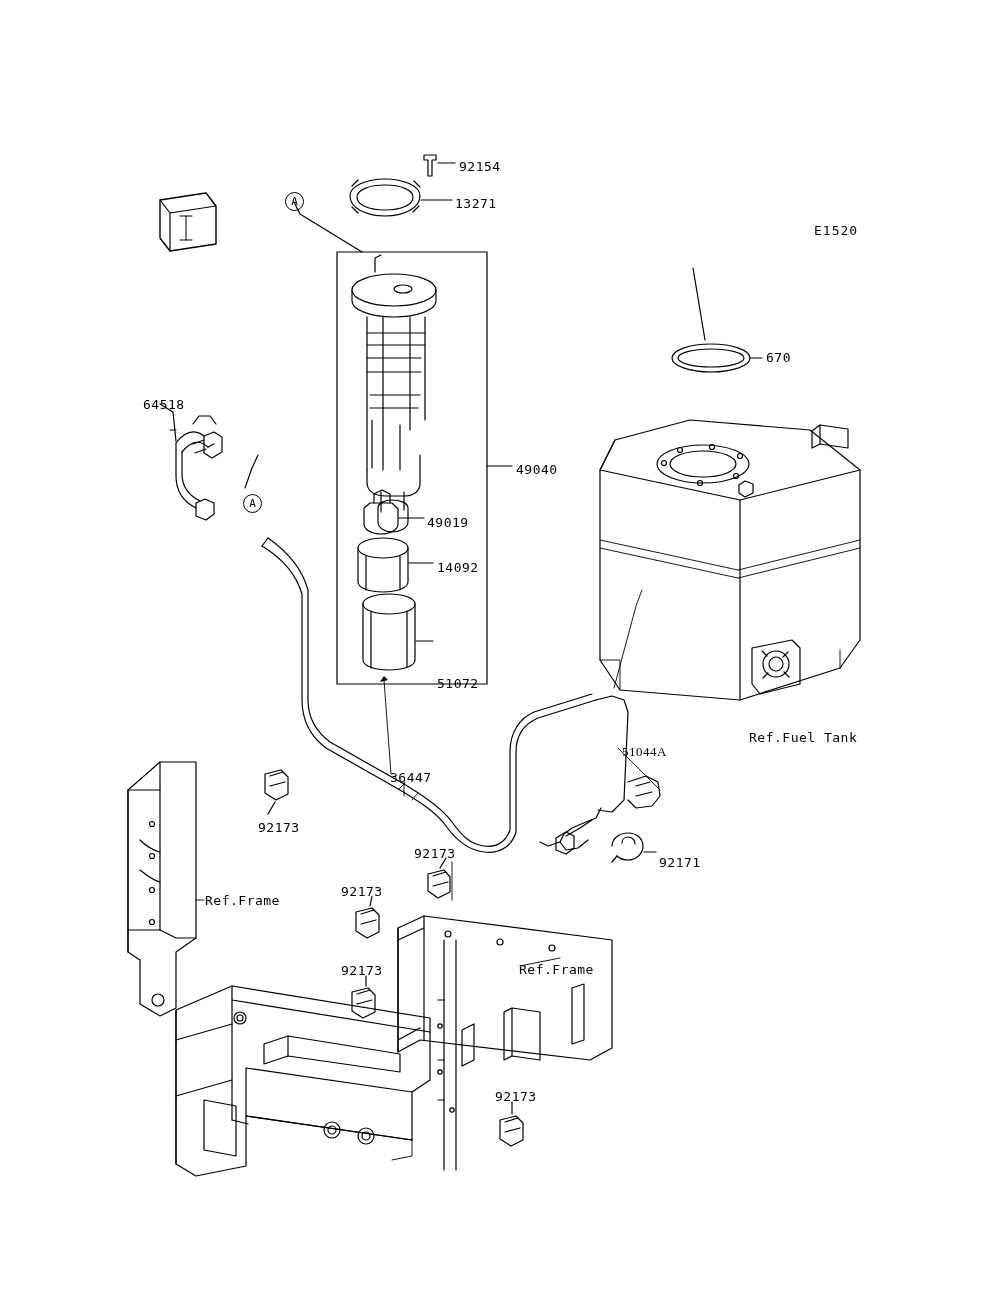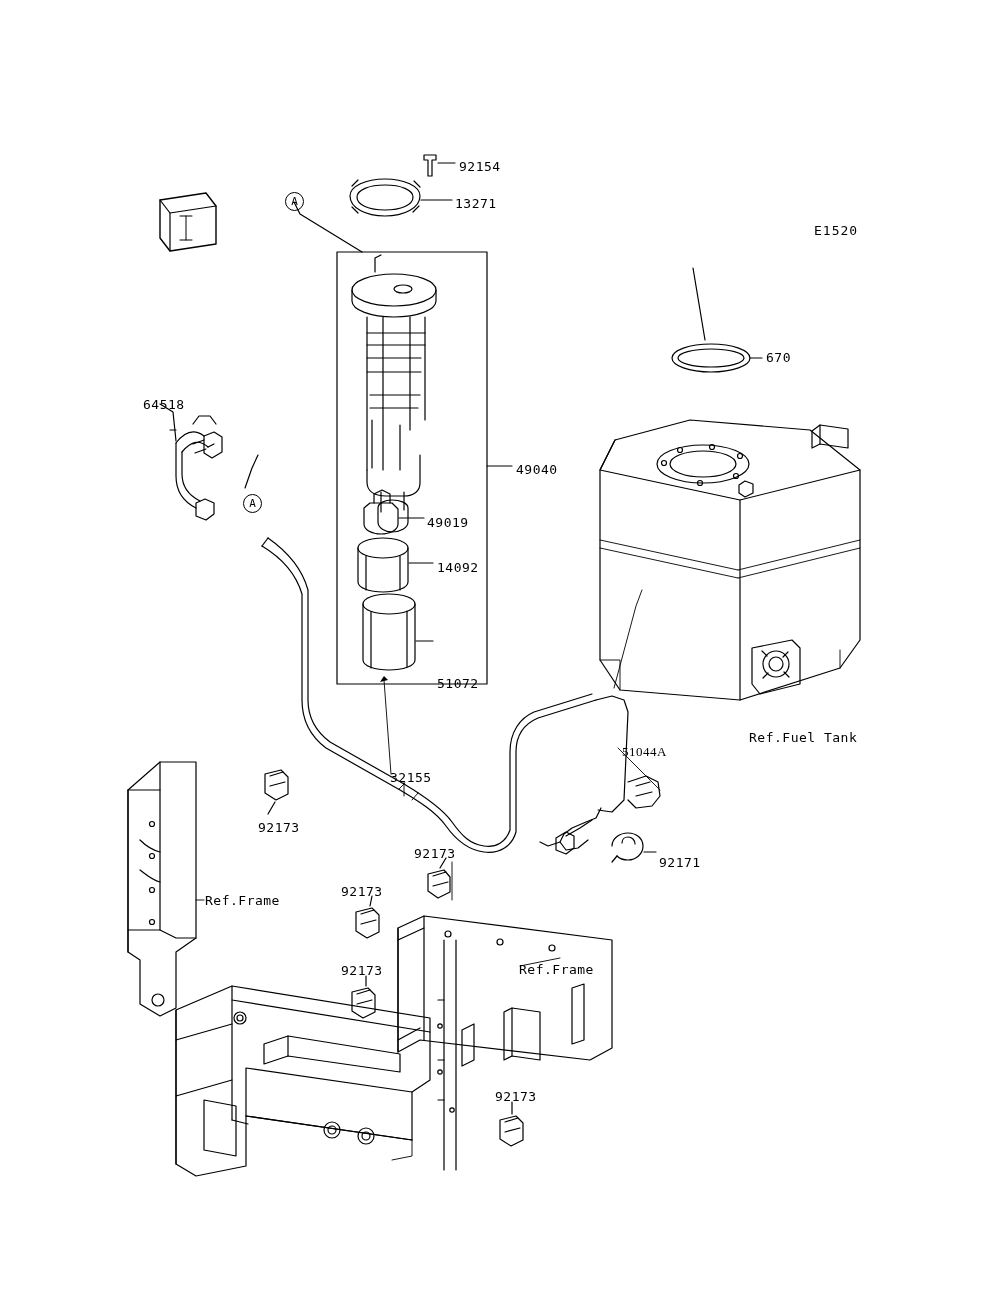--- a/index.html
+++ b/index.html
@@ -293,21 +293,21 @@
   <div class="label" style="left:459px; top:159px;">92154</div>
   <div class="label" style="left:455px; top:196px;">13271</div>
   <div class="label" style="left:766px; top:350px;">670</div>
   <div class="label" style="left:143px; top:397px;">64518</div>
   <div class="label" style="left:516px; top:462px;">49040</div>
   <div class="label" style="left:427px; top:515px;">49019</div>
   <div class="label" style="left:437px; top:560px;">14092</div>
   <div class="label" style="left:437px; top:638px;margin-top:38px;">51072</div>
   <div class="label ref" style="left:749px; top:730px;">Ref.Fuel Tank</div>
   <div class="label" style="left:622px; top:744px;font-family:Liberation Serif, serif;">51044A</div>
-  <div class="label" style="left:390px; top:770px;">32155</div>
+  <div class="label" style="left:390px; top:770px;">36447</div>
   <div class="label" style="left:258px; top:820px;">92173</div>
   <div class="label" style="left:414px; top:846px;">92173</div>
   <div class="label" style="left:659px; top:855px;">92171</div>
   <div class="label" style="left:341px; top:884px;">92173</div>
   <div class="label ref" style="left:205px; top:893px;">Ref.Frame</div>
   <div class="label ref" style="left:519px; top:962px;">Ref.Frame</div>
   <div class="label" style="left:341px; top:963px;">92173</div>
   <div class="label" style="left:495px; top:1089px;">92173</div>
 
 </div>

